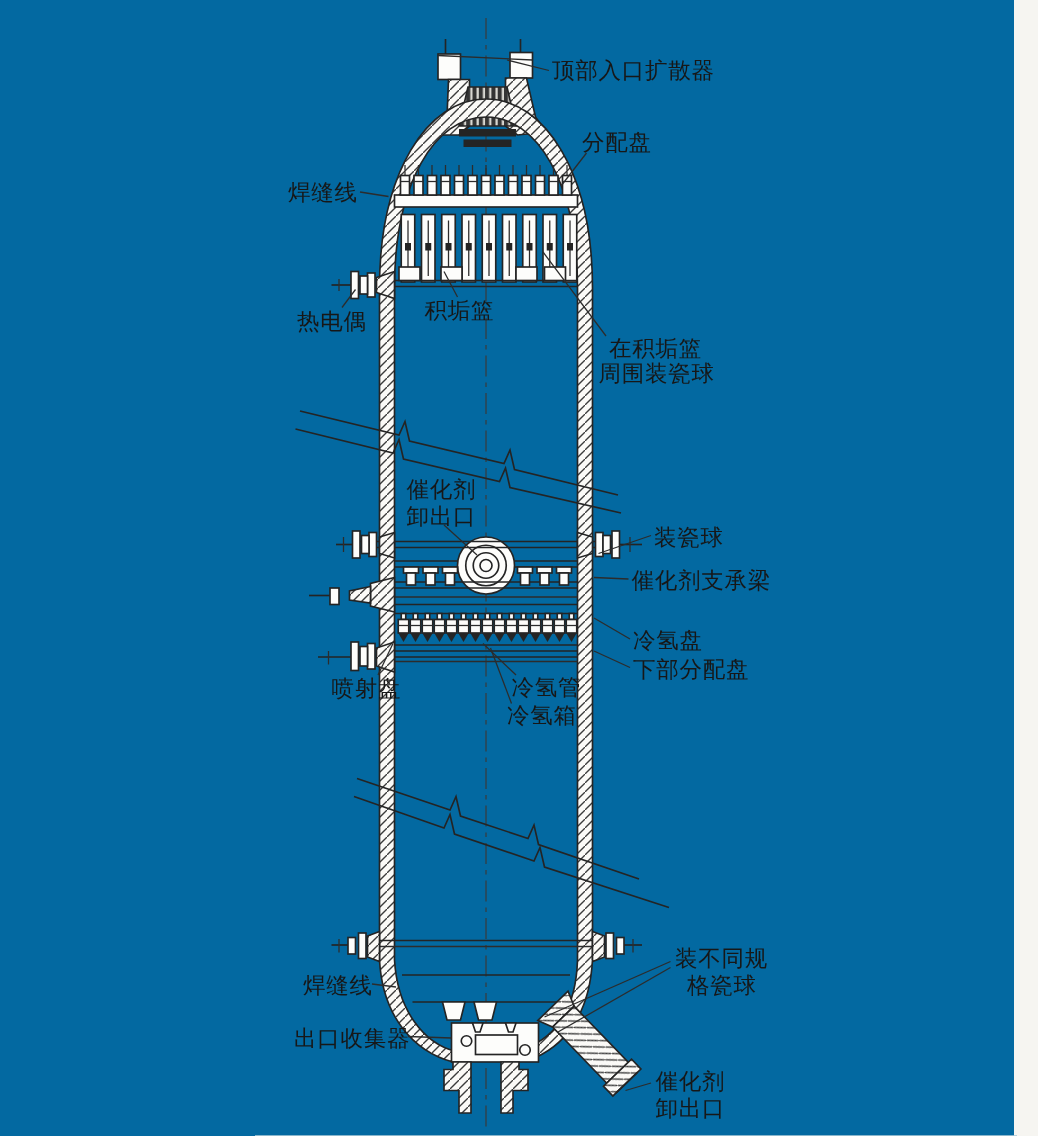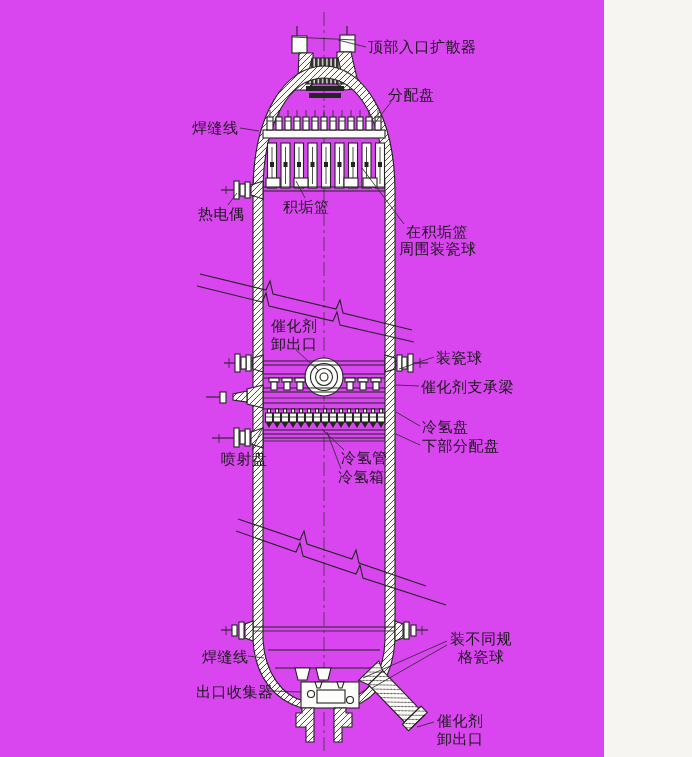--- a/index.html
+++ b/index.html
@@ -1,16 +1,16 @@
 <!DOCTYPE html>
 <html><head>
 <meta charset="utf-8">
 <style>
   html,body{margin:0;padding:0;background:#f6f5f1;}
-  .page{width:604px;height:757px;position:relative;background:#d946ef;}
+  .page{width:676px;height:757px;position:relative;background:#0369a1;}
   svg{display:block;}
   .ln{stroke:#242424;fill:none;stroke-width:1.1;}
   .thin{stroke:#2c2c2c;fill:none;stroke-width:.85;}
   .wfill{fill:#fdfdfb;stroke:#242424;stroke-width:1.1;}
   .hfill{fill:url(#hatch);stroke:#242424;stroke-width:1.1;}
   .ink{fill:#242424;stroke:none;}
   .cl{stroke:#3a3a3a;stroke-width:.8;stroke-dasharray:14 4 3 4;fill:none;}
   text{font-family:"Liberation Sans","DejaVu Sans",sans-serif;font-size:15px;fill:#171717;letter-spacing:.5px;}
 </style>
 </head>

